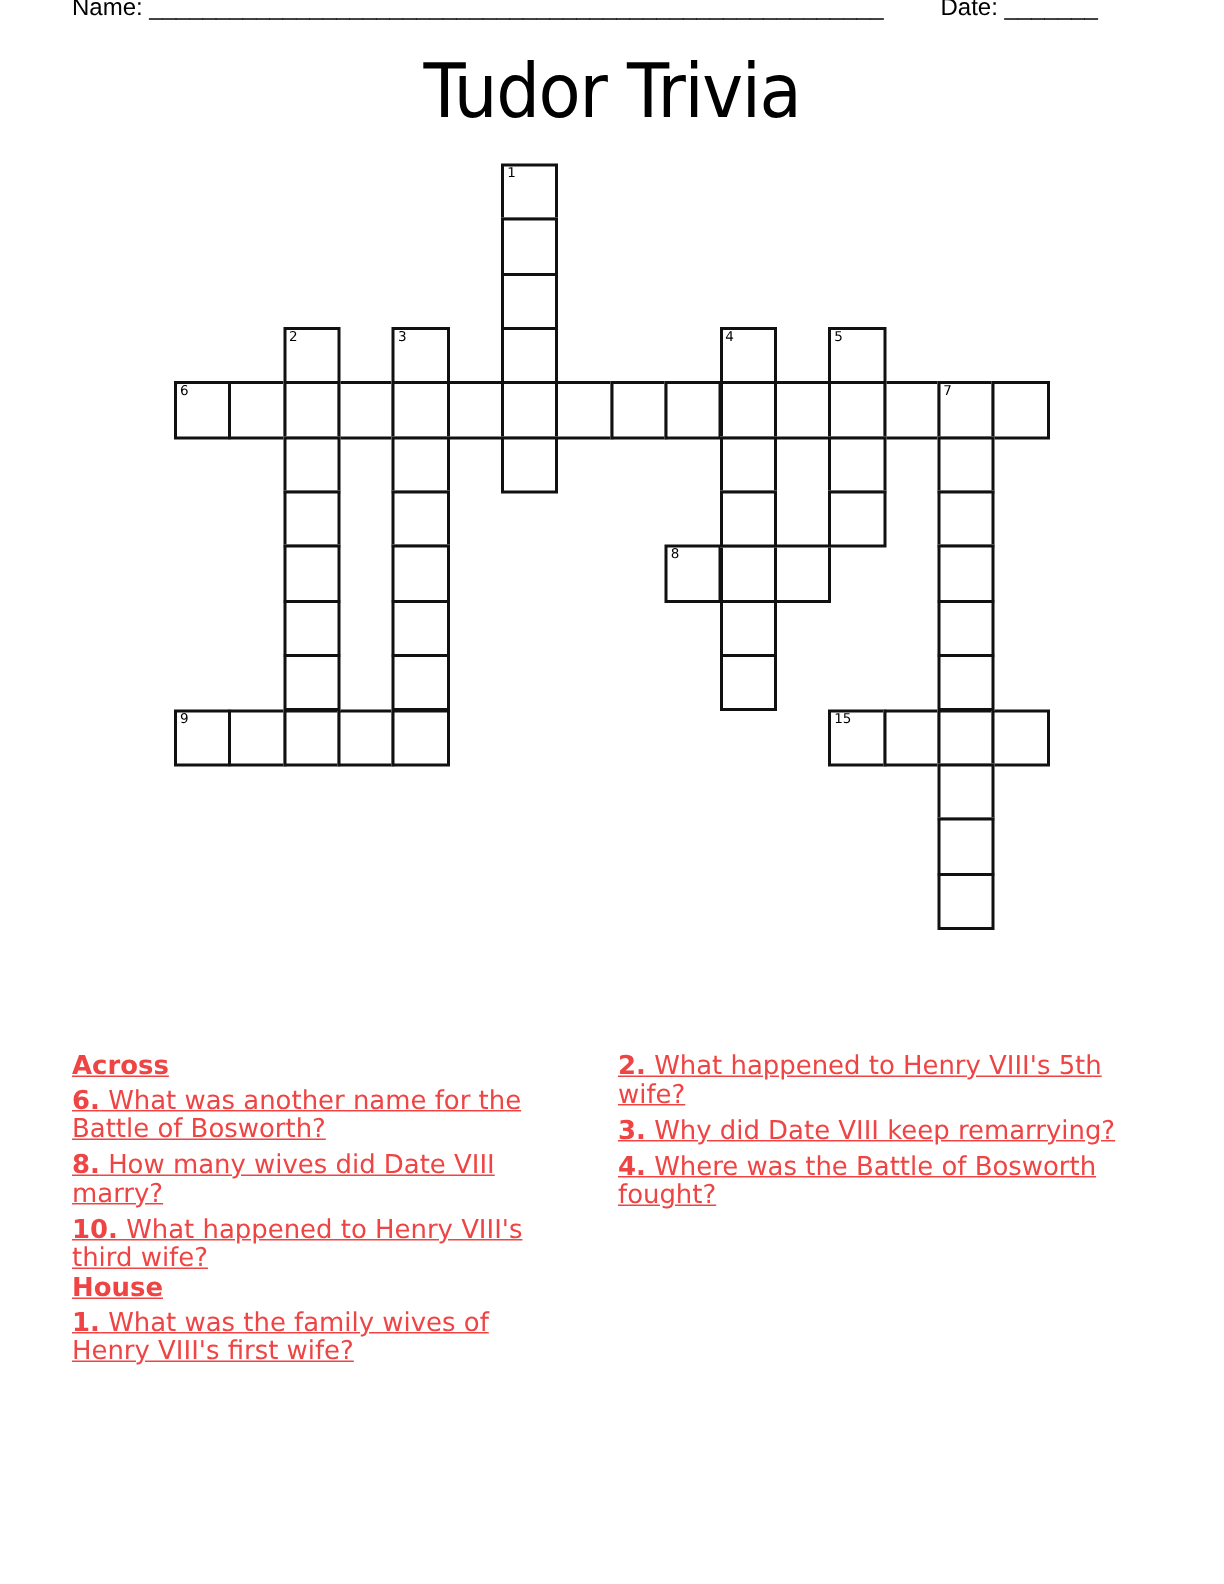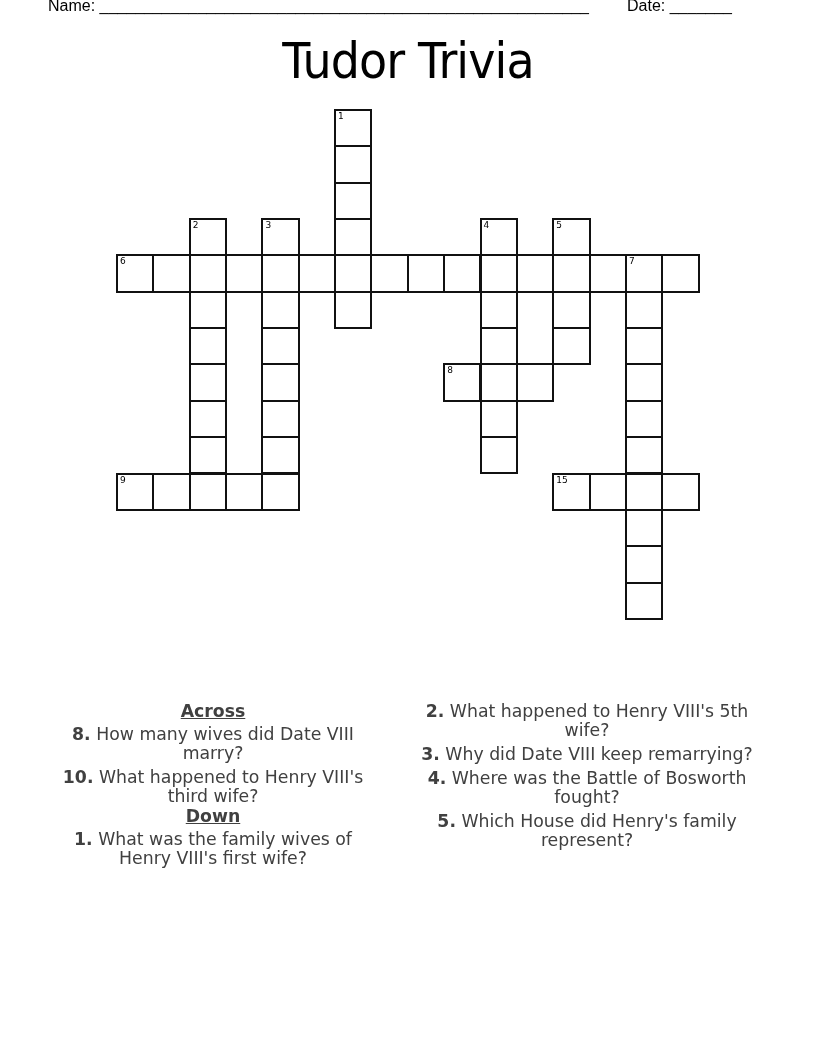--- a/index.html
+++ b/index.html
@@ -3,25 +3,25 @@
 <meta charset="utf-8">
 <style>
   html, body { margin: 0; padding: 0; background: #ffffff; }
   body { width: 816px; height: 1056px; position: relative; overflow: hidden; color: #000; }
   .header-line { position: absolute; top: -3px; left: 48px; font-family: "Liberation Sans", sans-serif; font-size: 16px; white-space: pre; color: #000; }
   .header-date { position: absolute; top: -3px; left: 627px; font-family: "Liberation Sans", sans-serif; font-size: 16px; white-space: pre; }
   .title { position: absolute; top: 32px; left: 0; width: 816px; text-align: center; font-family: "DejaVu Sans", sans-serif; font-size: 50px; font-weight: normal; letter-spacing: -1px; transform: scaleX(0.92); }
   .grid { position: absolute; left: 0; top: 0; }
   .cell { position: absolute; width: 36.4px; height: 36.4px; box-sizing: border-box; border: 2px solid #111; background: #fff; }
   .cell-num { position: absolute; top: 0px; left: 2px; font-family: "DejaVu Sans", sans-serif; font-size: 9px; line-height: 11px; color: #000; }
-  .clues { position: absolute; font-family: "DejaVu Sans", sans-serif; font-size: 17.3px; line-height: 19px; color: #404040; text-align: center; }
+  .clues { position: absolute; font-family: "DejaVu Sans", sans-serif; font-size: 17.3px; line-height: 19px; color: #ef4444; }
   .clues-left { left: 48px; top: 702px; width: 330px; }
   .clues-right { left: 412px; top: 702px; width: 350px; }
   .clue-heading { font-weight: bold; text-decoration: underline; margin-bottom: 4px; }
-  .clue { margin-bottom: 5px; }
+  .clue { margin-bottom: 5px; text-decoration: underline; }
   .clue-num { font-weight: bold; }
 </style>
 </head>
 <body>
 
 <div class="header-line">Name: _______________________________________________________</div>
 <div class="header-date">Date: _______</div>
 
 <div class="title">Tudor Trivia</div>
 
@@ -104,24 +104,24 @@
     <div class="cell" style="left: 624.9px; top: 363.45px; width: 38.35px; height: 38.35px;"></div>
     <div class="cell" style="left: 624.9px; top: 399.8px; width: 38.35px; height: 38.35px;"></div>
     <div class="cell" style="left: 624.9px; top: 436.15px; width: 38.35px; height: 38.35px;"></div>
     <div class="cell" style="left: 624.9px; top: 508.85px; width: 38.35px; height: 38.35px;"></div>
     <div class="cell" style="left: 624.9px; top: 545.2px; width: 38.35px; height: 38.35px;"></div>
     <div class="cell" style="left: 624.9px; top: 581.55px; width: 38.35px; height: 38.35px;"></div>
   </div>
 
 <div class="clues clues-left">
   <div class="clue-heading">Across</div>
+  <div class="clue"><span class="clue-num">6.</span><span> What was another name for the Battle of Bosworth?</span></div>
   <div class="clue"><span class="clue-num">8.</span><span> How many wives did Date VIII marry?</span></div>
   <div class="clue" style="margin-bottom:1px"><span class="clue-num">10.</span><span> What happened to Henry VIII's third wife?</span></div>
-  <div class="clue-heading">Down</div>
+  <div class="clue-heading">House</div>
   <div class="clue"><span class="clue-num">1.</span><span> What was the family wives of Henry VIII's first wife?</span></div>
 </div>
 
 <div class="clues clues-right">
   <div class="clue"><span class="clue-num">2.</span><span> What happened to Henry VIII's 5th wife?</span></div>
   <div class="clue"><span class="clue-num">3.</span><span> Why did Date VIII keep remarrying?</span></div>
   <div class="clue"><span class="clue-num">4.</span><span> Where was the Battle of Bosworth fought?</span></div>
-  <div class="clue"><span class="clue-num">5.</span><span> Which House did Henry's family represent?</span></div>
 </div>
 
 </body></html>

